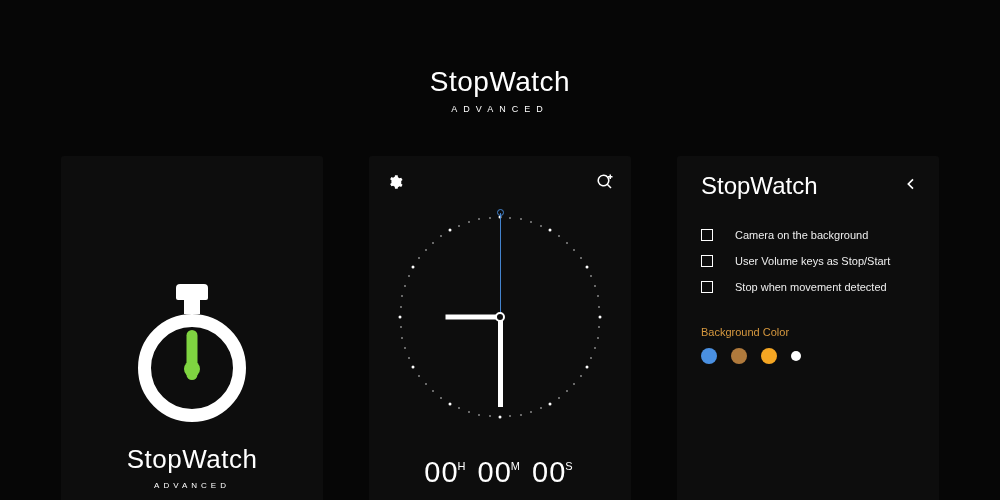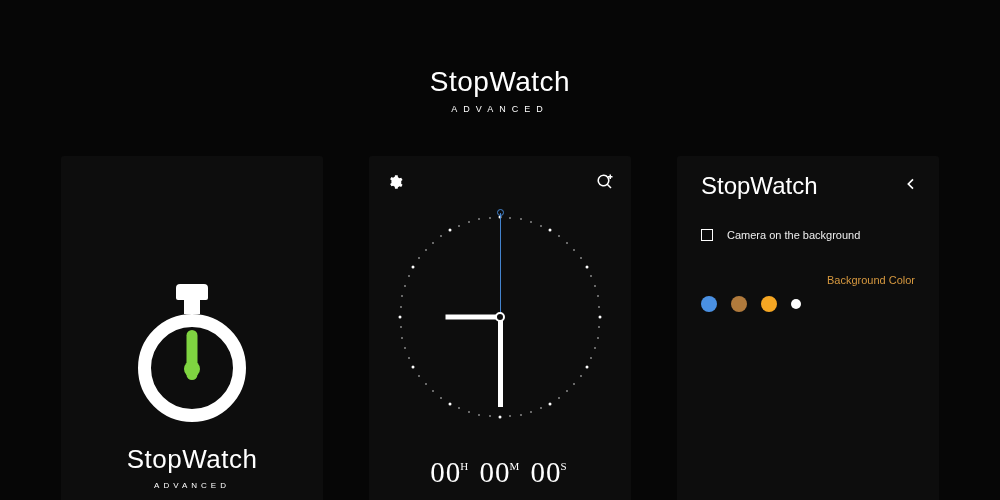--- a/index.html
+++ b/index.html
@@ -33,32 +33,32 @@
   .dial-area { position: relative; width: 100%; height: 250px; }
   .ticks { position: absolute; left: 50%; top: 50%; width: 200px; height: 200px; transform: translate(-50%, -50%); }
   .tick { position: absolute; left: 50%; top: 50%; width: 2px; height: 2px; background: rgba(255,255,255,.5); border-radius: 50%; }
   .tick.major { width: 3px; height: 3px; background: #fff; }
   .hand { position: absolute; left: 50%; top: 50%; transform-origin: 50% 100%; background: #fff; }
   .hand-hour { width: 5px; height: 55px; margin-left: -2.5px; margin-top: -55px; transform: rotate(-90deg); }
   .hand-min  { width: 5px; height: 90px; margin-left: -2.5px; margin-top: -90px; transform: rotate(180deg); }
   .hand-thin { position: absolute; left: 50%; top: 50%; width: 1px; height: 104px; margin-left: -.5px; margin-top: -104px; transform-origin: 50% 100%; background: #4a90e2; opacity: .9; }
   .hand-thin .tip { position:absolute; top:-4px; left:-3px; width:7px; height:7px; border:1px solid #4a90e2; border-radius:50%; }
   .center-dot { position: absolute; left: 50%; top: 50%; width: 10px; height: 10px; margin: -5px 0 0 -5px; border: 2px solid #fff; border-radius: 50%; background: #0d0d0d; }
-  .readout { text-align: center; font-weight: 300; font-size: 29px; letter-spacing: 1px; margin-top: 14px; white-space: nowrap; font-family: Liberation Serif, serif; }
+  .readout { text-align: center; font-weight: 300; font-size: 29px; letter-spacing: 1px; margin-top: 14px; white-space: nowrap; }
   .readout sup { font-size: 11px; vertical-align: 12px; margin: 0 2px 0 -1px; font-weight: 400; }
 
   
   .settings-hdr { display: flex; justify-content: space-between; align-items: center; padding: 0 4px 0 8px; }
   .settings-title { font-size: 24px; font-weight: 300; }
   .back-chev { cursor: pointer; }
   .opts { margin-top: 22px; padding: 0 8px; }
-  .opt { display: flex; align-items: center; gap: 14px; height: 26px; cursor: pointer; font-size: 11px; color: #eee; }
+  .opt { display: flex; align-items: center; gap: 22px; height: 26px; cursor: pointer; font-size: 11px; color: #eee; }
   .chk { width: 12px; height: 12px; border: 1.5px solid #fff; display: flex; align-items: center; justify-content: center; flex: none; }
   .chk.checked::after { content:""; display:block; width:7px; height:4px; border-left:2px solid #fff; border-bottom:2px solid #fff; transform: rotate(-45deg); margin-top:-2px; }
-  .bgcolor { margin-top: 26px; padding: 0 8px; text-align: right; }
+  .bgcolor { margin-top: 26px; padding: 0 8px; }
   .bgcolor-label { font-size: 11px; color: #d6983f; }
   .swatches { display: flex; gap: 14px; margin-top: 10px; align-items: center; }
   .swatch { width: 16px; height: 16px; border-radius: 50%; cursor: pointer; }
   .swatch.sm { width: 10px; height: 10px; }
 </style>
 </head>
 <body>
 
 <div class="wrap">
 
@@ -183,20 +183,28 @@
           <svg viewBox="0 0 24 24" width="16" height="16" fill="none" stroke="#fff" stroke-width="2.5">
               <polyline points="15 5 8 12 15 19"></polyline>
             </svg>
         </div>
       </div>
       <div class="opts" id="opts">
           <div class="opt">
             <div class="chk"></div>
             <span>Camera on the background</span>
           </div>
+          <div class="opt">
+            <div class="chk"></div>
+            <span>User Volume keys as Stop/Start</span>
+          </div>
+          <div class="opt">
+            <div class="chk"></div>
+            <span>Stop when movement detected</span>
+          </div>
         </div>
       <div class="bgcolor">
         <div class="bgcolor-label">Background Color</div>
         <div class="swatches" id="swatches">
             <div class="swatch" style="background: rgb(74, 144, 226);"></div>
             <div class="swatch" style="background: rgb(176, 122, 60);"></div>
             <div class="swatch" style="background: rgb(245, 166, 35);"></div>
             <div class="swatch sm" style="background: rgb(255, 255, 255);"></div>
           </div>
       </div>

